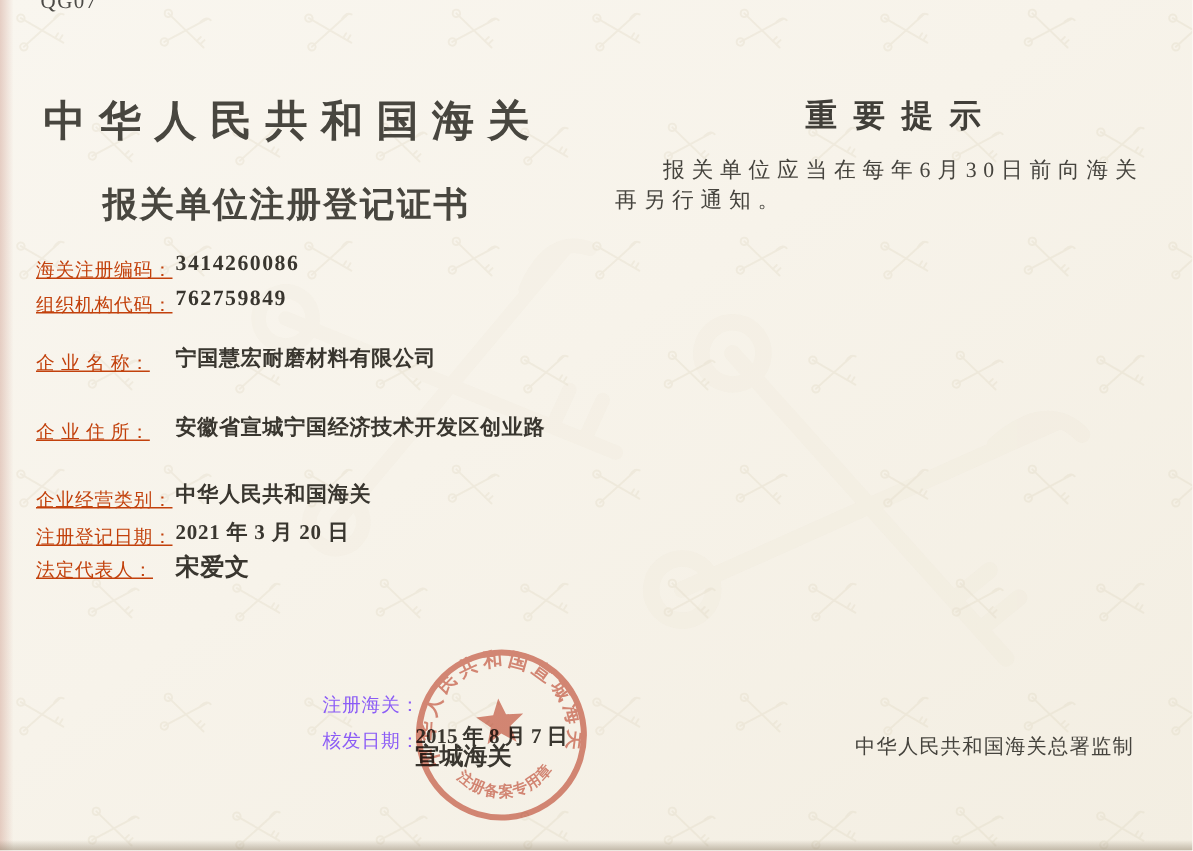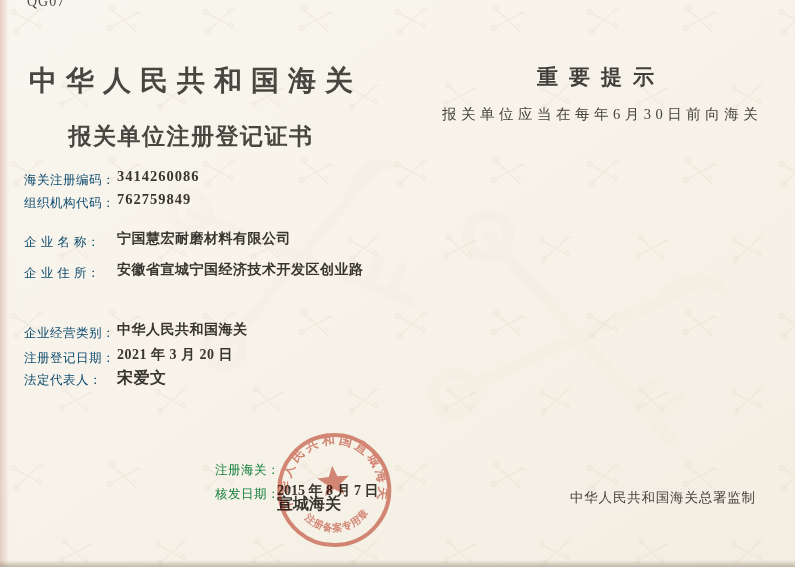--- a/index.html
+++ b/index.html
@@ -23,30 +23,30 @@
   .title-line2{font-size:23px;font-weight:600;letter-spacing:1.5px;margin-top:21px;white-space:nowrap;}
 
   .notice{position:absolute;left:410px;top:63px;width:382px;color:#46443e;}
   .notice-heading{font-size:21px;font-weight:bold;letter-spacing:11px;text-align:center;white-space:nowrap;color:#413f39;}
   .notice-body{margin-top:14px;font-size:14.5px;letter-spacing:4.5px;line-height:19.5px;}
   .notice-line{white-space:nowrap;}
   .indent{text-indent:32px;}
 
   .frow{position:absolute;left:24px;display:flex;align-items:flex-start;white-space:nowrap;}
   .flabel{display:inline-block;width:93px;flex:0 0 93px;font-size:12.5px;letter-spacing:.5px;
-    color:#0c4a6e;transform:translateY(4px);}
+    color:#c2410c;transform:translateY(4px);text-decoration:underline;}
   .fvalue{font-weight:bold;font-size:14px;color:#39362f;letter-spacing:.5px;}
   .fvalue.num{font-size:14.5px;font-weight:700;letter-spacing:1px;}
   .fvalue.big{font-size:16px;}
-  .fr0{top:168px}.fr1{top:191px}.fr2{top:230px}.fr3{top:261px}
+  .fr0{top:168px}.fr1{top:191px}.fr2{top:230px}.fr3{top:276px}
   .fr4{top:321px}.fr5{top:346px}.fr6{top:368px}.fr7{top:390px}
 
   .irow{position:absolute;left:215px;display:flex;align-items:flex-start;white-space:nowrap;}
   .ilabel{display:inline-block;width:62px;flex:0 0 62px;font-size:12.5px;letter-spacing:.5px;
-    color:#15803d;transform:translateY(4px);}
+    color:#8b5cf6;transform:translateY(4px);}
   .ivalue{font-weight:bold;font-size:14px;color:#39362f;}
   .ivalue.big{font-size:16px;margin-top:36px;}
   .ir0{top:458px}.ir1{top:482px}
 
   .footer-note{position:absolute;left:570px;top:489px;font-size:13.5px;letter-spacing:.8px;
     color:#45433d;white-space:nowrap;}
 
   .stamp{position:absolute;left:252px;top:407px;width:166px;height:160px;z-index:2;
     mix-blend-mode:multiply;opacity:.82;transform:rotate(-5deg);}
   .stamp text{font-family:"Liberation Serif","DejaVu Serif",serif;font-weight:bold;}
@@ -147,20 +147,21 @@
 
   <div class="title-block">
     <div class="title-line1">中华人民共和国海关</div>
     <div class="title-line2">报关单位注册登记证书</div>
   </div>
 
   <div class="notice">
     <div class="notice-heading">重要提示</div>
     <div class="notice-body">
       <div class="notice-line indent">报关单位应当在每年6月30日前向海关</div>
+      <div class="notice-line">再另行通知。</div>
     </div>
   </div>
 
   <div class="frow fr0">
     <span class="flabel">海关注册编码：</span>
     <span class="fvalue num">3414260086</span>
   </div>
   <div class="frow fr1">
     <span class="flabel">组织机构代码：</span>
     <span class="fvalue num">762759849</span>

